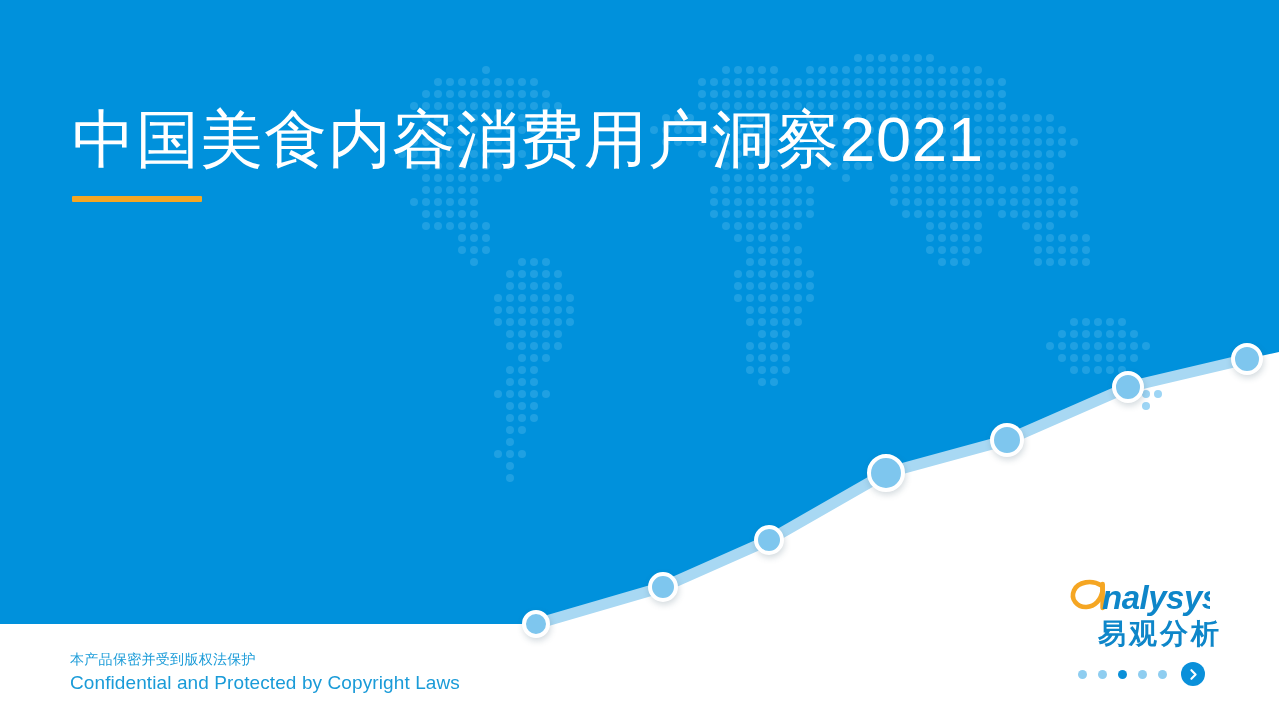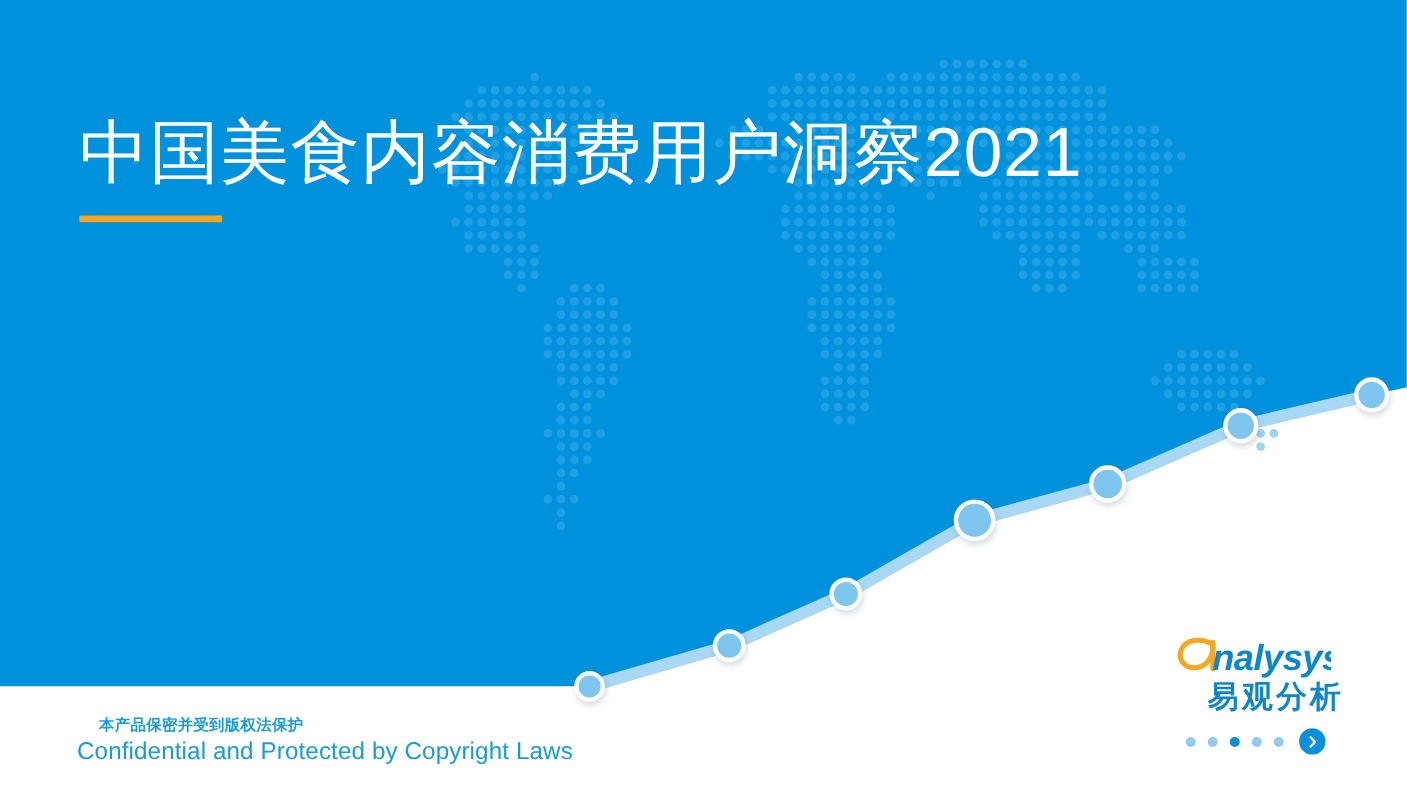--- a/index.html
+++ b/index.html
@@ -92,27 +92,26 @@
 
   
   .footer-copy {
     position: absolute;
     left: 70px;
     top: 648px;
     color: #1a9bd8;
   }
   .footer-copy .cn {
     font-size: 14px;
-    font-weight: bold;
+    font-weight: normal;
     line-height: 22px;
     letter-spacing: 0.3px;
-    margin-left: 20px;
   }
   .footer-copy .en {
-    font-size: 22px;
+    font-size: 19px;
     font-weight: normal;
     line-height: 26px;
     letter-spacing: 0.1px;
   }
 
   
   .logo {
     position: absolute;
     left: 1068px;
     top: 578px;

